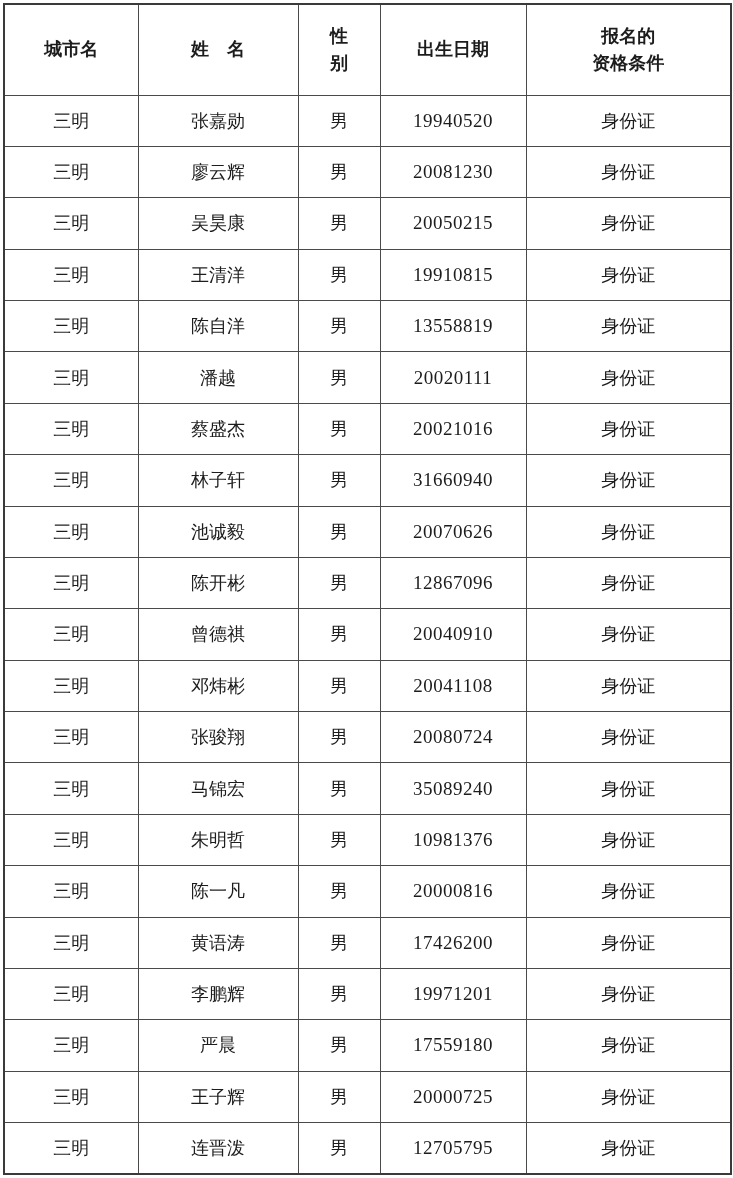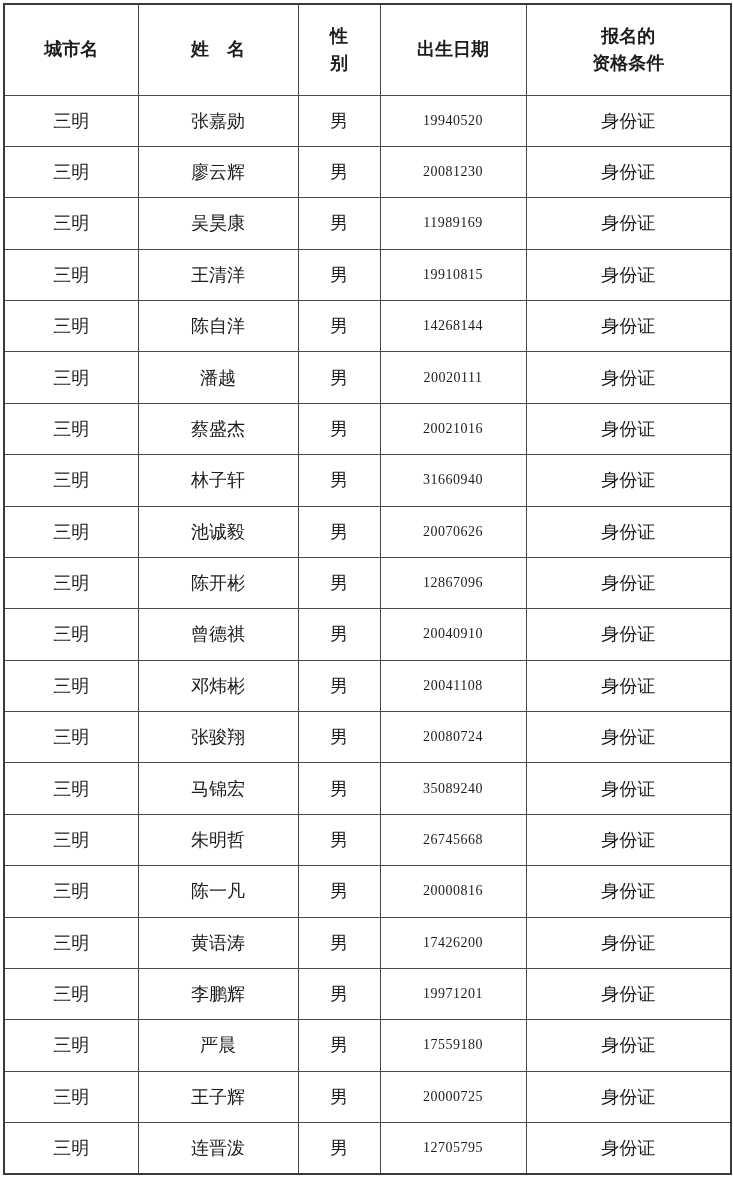--- a/index.html
+++ b/index.html
@@ -35,21 +35,21 @@
   table.reg-table th {
     font-size: 18px;
     font-weight: bold;
     line-height: 1.5;
   }
   table.reg-table td {
     font-size: 18px;
     font-weight: normal;
   }
   table.reg-table td.num {
-    font-size: 14px;
+    font-size: 19px;
     letter-spacing: 0.5px;
   }
   col.c-city  { width: 134px; }
   col.c-name  { width: 160px; }
   col.c-sex   { width: 82px;  }
   col.c-birth { width: 146px; }
   col.c-qual  { width: 205px; }
 </style>
 </head>
 <body>
@@ -86,35 +86,35 @@
           <td>三明</td>
           <td>廖云辉</td>
           <td>男</td>
           <td class="num">20081230</td>
           <td>身份证</td>
         </tr>
         <tr>
           <td>三明</td>
           <td>吴昊康</td>
           <td>男</td>
-          <td class="num">11989169</td>
+          <td class="num">20050215</td>
           <td>身份证</td>
         </tr>
         <tr>
           <td>三明</td>
           <td>王清洋</td>
           <td>男</td>
           <td class="num">19910815</td>
           <td>身份证</td>
         </tr>
         <tr>
           <td>三明</td>
           <td>陈自洋</td>
           <td>男</td>
-          <td class="num">14268144</td>
+          <td class="num">13558819</td>
           <td>身份证</td>
         </tr>
         <tr>
           <td>三明</td>
           <td>潘越</td>
           <td>男</td>
           <td class="num">20020111</td>
           <td>身份证</td>
         </tr>
         <tr>
@@ -170,21 +170,21 @@
           <td>三明</td>
           <td>马锦宏</td>
           <td>男</td>
           <td class="num">35089240</td>
           <td>身份证</td>
         </tr>
         <tr>
           <td>三明</td>
           <td>朱明哲</td>
           <td>男</td>
-          <td class="num">26745668</td>
+          <td class="num">10981376</td>
           <td>身份证</td>
         </tr>
         <tr>
           <td>三明</td>
           <td>陈一凡</td>
           <td>男</td>
           <td class="num">20000816</td>
           <td>身份证</td>
         </tr>
         <tr>

